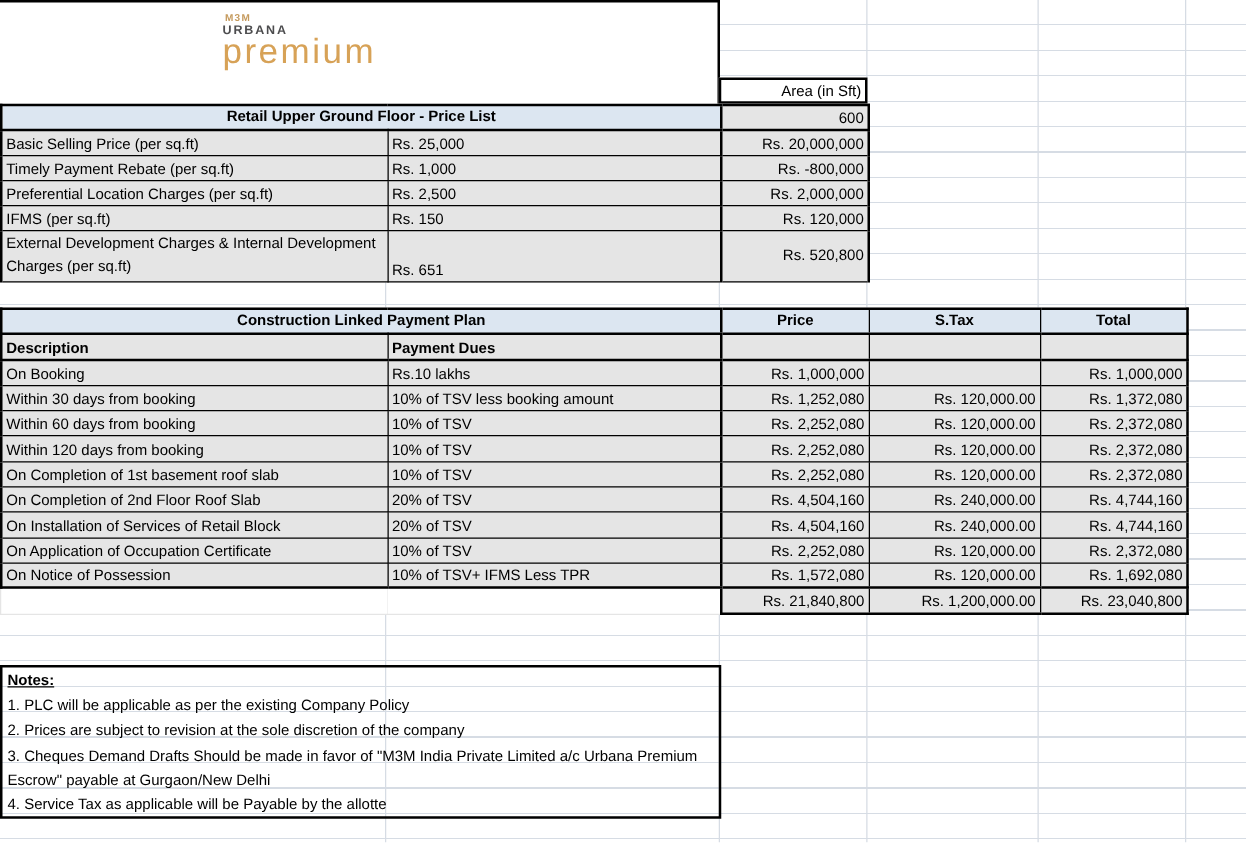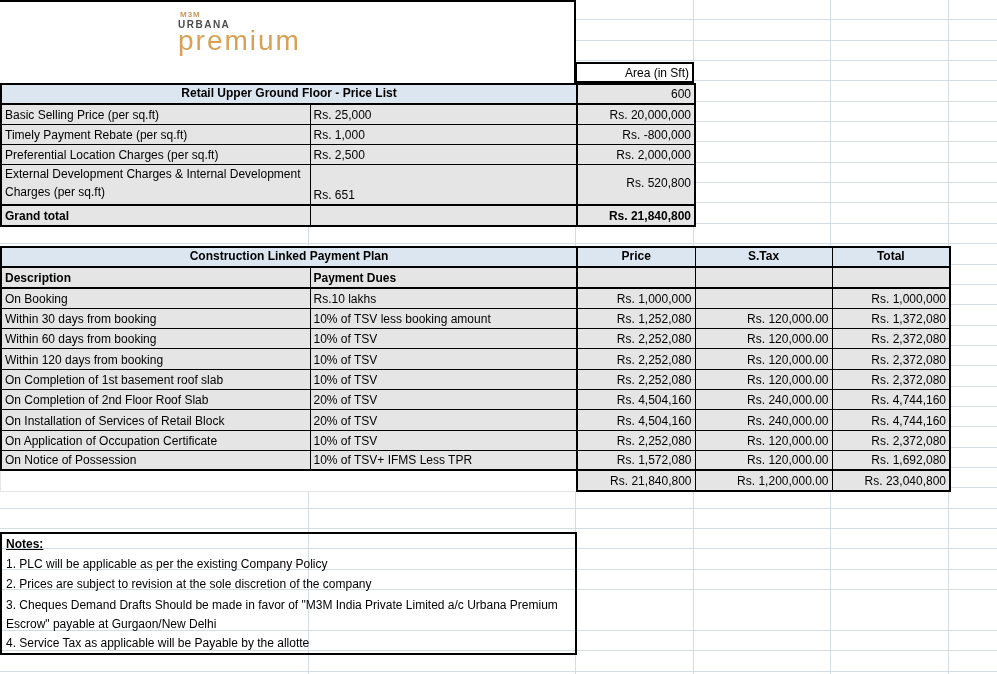--- a/index.html
+++ b/index.html
@@ -88,29 +88,29 @@
     <tr style="height:20px">
       <td class="bl2">Timely Payment Rebate (per sq.ft)</td>
       <td>Rs. 1,000</td>
       <td class="num bl2 br2">Rs. -800,000</td>
     </tr>
     <tr style="height:20px">
       <td class="bl2">Preferential Location Charges (per sq.ft)</td>
       <td>Rs. 2,500</td>
       <td class="num bl2 br2">Rs. 2,000,000</td>
     </tr>
+    <tr style="height:20px">
+      <td class="bl2">IFMS (per sq.ft)</td>
+      <td>Rs. 150</td>
+      <td class="num bl2 br2">Rs. 120,000</td>
+    </tr>
     <tr style="height:41px">
       <td class="bl2 wrap">External Development Charges &amp; Internal Development Charges (per sq.ft)</td>
       <td>Rs. 651</td>
       <td class="num bl2 br2 vmid">Rs. 520,800</td>
-    </tr>
-    <tr style="height:21px">
-      <td class="bl2 bold bt2 bb2">Grand total</td>
-      <td class="bt2 bb2"></td>
-      <td class="num bold bl2 br2 bt2 bb2">Rs. 21,840,800</td>
     </tr>
   </tbody>
     </table>
 
   <table class="tbl-clpp">
     <colgroup>
         <col style="width:309px">
         <col style="width:267px">
         <col style="width:118px">
         <col style="width:137px">

